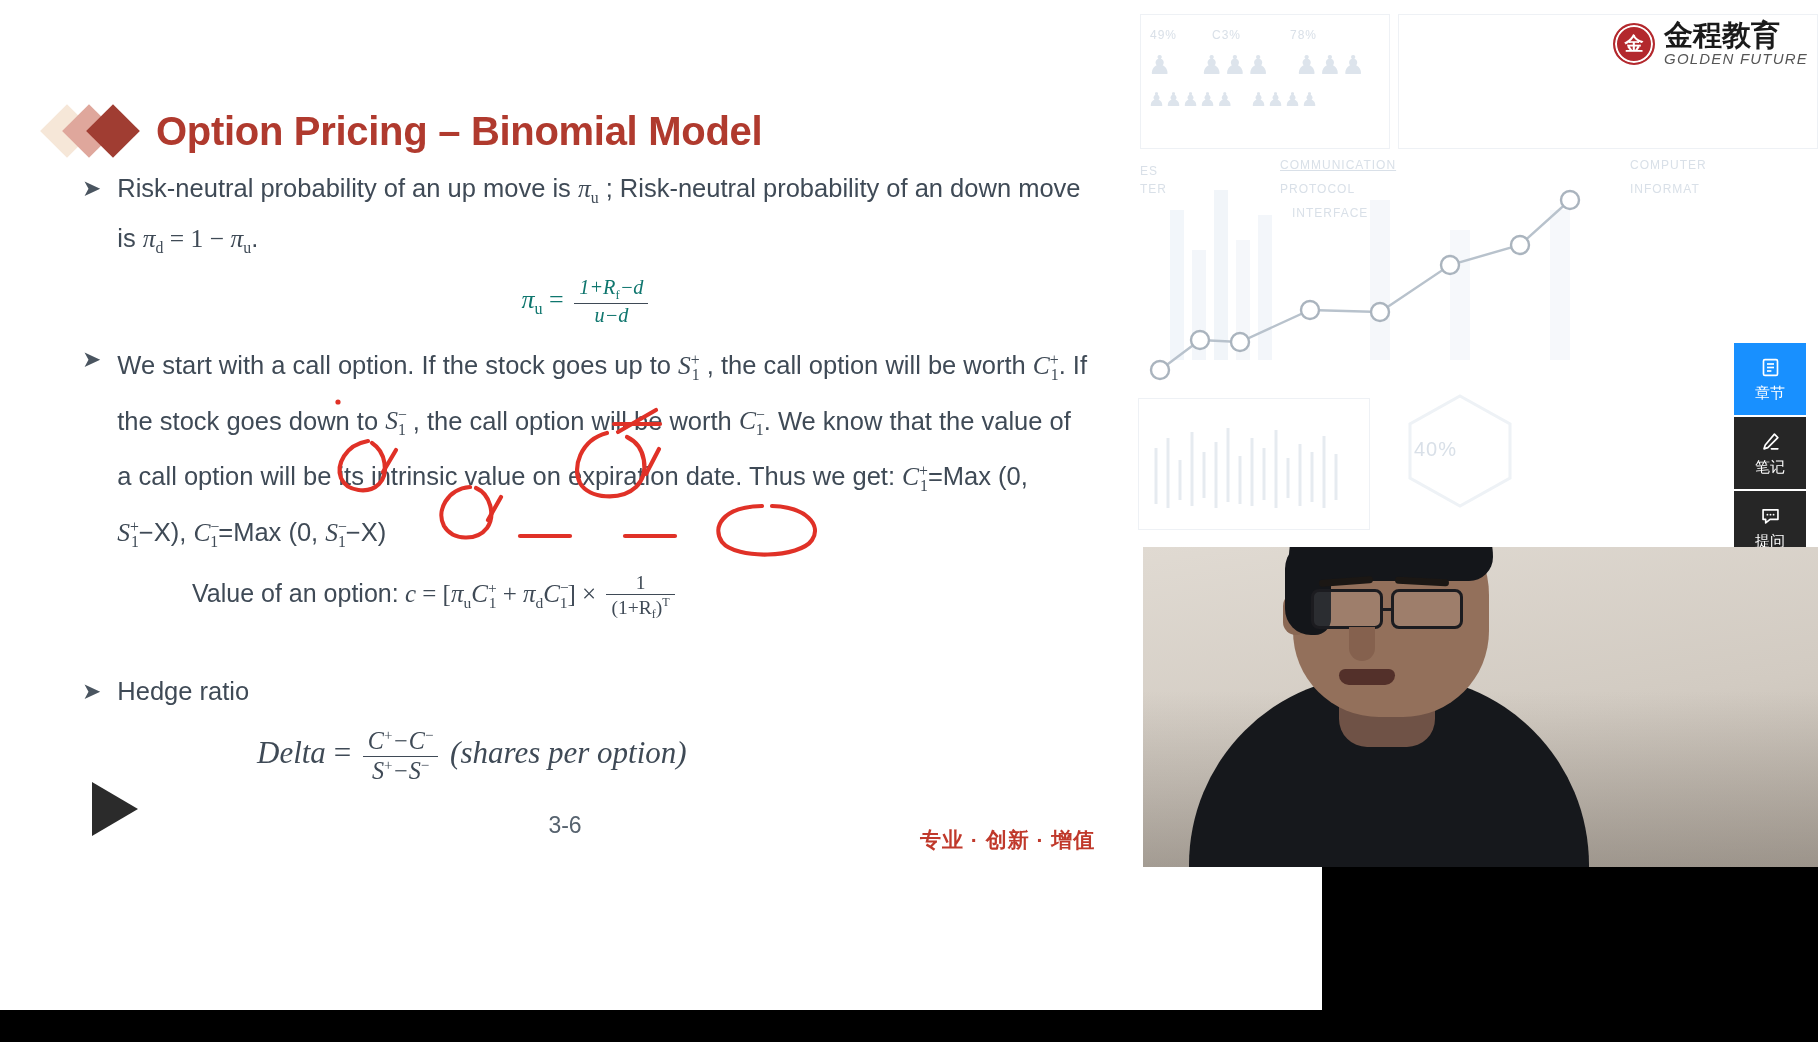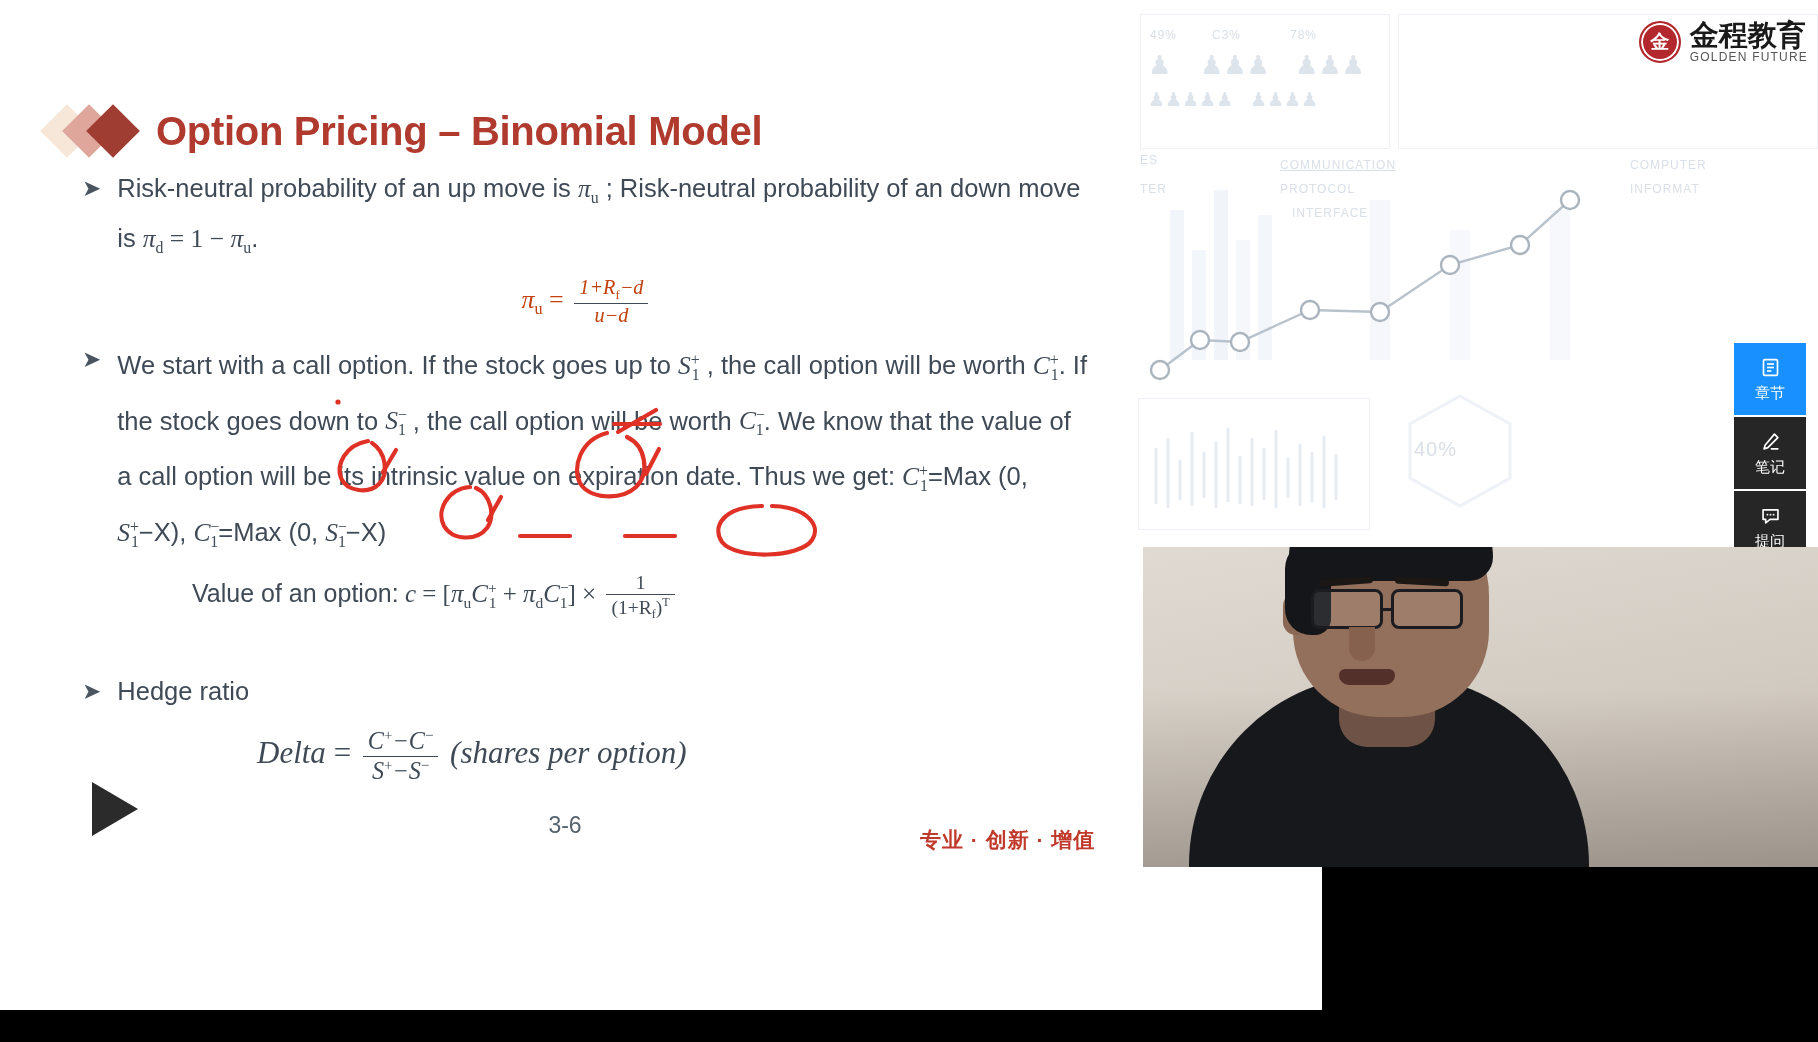--- a/index.html
+++ b/index.html
@@ -55,21 +55,21 @@
   
   .mi { font-family: "Liberation Serif", serif; font-style: italic; }
   .mr { font-family: "Liberation Serif", serif; font-style: normal; }
   sup.s { font-size: 0.62em; vertical-align: super; font-style: normal; }
   sub.s { font-size: 0.62em; vertical-align: sub;  font-style: normal; }
 
   
   .formula-center {
     text-align: center; margin: 8px 0 10px 0;
     font-family: "Liberation Serif", serif;
-    font-style: italic; font-size: 26px; color: #c2410c;
+    font-style: italic; font-size: 26px; color: #0f766e;
   }
   .frac {
     display: inline-block; vertical-align: middle;
     text-align: center; line-height: 1.18;
     margin: 0 4px;
   }
   .frac .num { display: block; font-size: 0.78em; padding: 0 5px; }
   .frac .den { display: block; font-size: 0.78em; border-top: 1.6px solid #3f4a56; padding: 0 5px; }
 
   .value-line {
@@ -132,21 +132,21 @@
   }
   .logo-seal {
     width: 42px; height: 42px; border-radius: 50%;
     background: #b3282d; color: #fff;
     display: flex; align-items: center; justify-content: center;
     font-size: 19px; font-weight: bold;
     border: 2.5px solid #b3282d;
     box-shadow: inset 0 0 0 2px #fff;
   }
   .logo-cn { font-size: 29px; font-weight: bold; color: #1a1a1a; line-height: 1.05; }
-  .logo-en { font-size: 12px; color: #555; letter-spacing: 1.2px; }
+  .logo-en { font-size: 15px; color: #555; letter-spacing: 1.2px; font-style: italic; }
 
   
   .side-btns {
     position: absolute; right: 0; top: 343px;
     width: 84px;
   }
   .side-btn {
     width: 72px; height: 72px;
     display: flex; flex-direction: column;
     align-items: center; justify-content: center;
@@ -357,21 +357,21 @@
     <div class="ghost-text" style="left:82px;top:28px;">C3%</div>
     <div class="ghost-text" style="left:160px;top:28px;">78%</div>
     <div class="ghost-person" style="left:18px;top:50px;">♟</div>
     <div class="ghost-person" style="left:70px;top:50px;">♟♟♟</div>
     <div class="ghost-person" style="left:165px;top:50px;">♟♟♟</div>
     <div class="ghost-person" style="left:18px;top:88px;font-size:19px;">♟♟♟♟♟</div>
     <div class="ghost-person" style="left:120px;top:88px;font-size:19px;">♟♟♟♟</div>
 
     <div class="bg-card" style="left:268px;top:14px;width:420px;height:135px;"></div>
 
-    <div class="ghost-text" style="left:10px;top:153px;">ES</div>
+    <div class="ghost-text" style="left:10px;top:164px;">ES</div>
     <div class="ghost-text" style="left:10px;top:182px;">TER</div>
     <div class="ghost-text" style="left:150px;top:158px;text-decoration:underline;">COMMUNICATION</div>
     <div class="ghost-text" style="left:150px;top:182px;">PROTOCOL</div>
     <div class="ghost-text" style="left:162px;top:206px;">INTERFACE</div>
     <div class="ghost-text" style="left:500px;top:158px;">COMPUTER</div>
     <div class="ghost-text" style="left:500px;top:182px;">INFORMAT</div>
 
     <div class="ghost-bar" style="left:40px;top:210px;width:14px;height:150px;opacity:.55;"></div>
     <div class="ghost-bar" style="left:62px;top:250px;width:14px;height:110px;opacity:.5;"></div>
     <div class="ghost-bar" style="left:84px;top:190px;width:14px;height:170px;opacity:.6;"></div>

